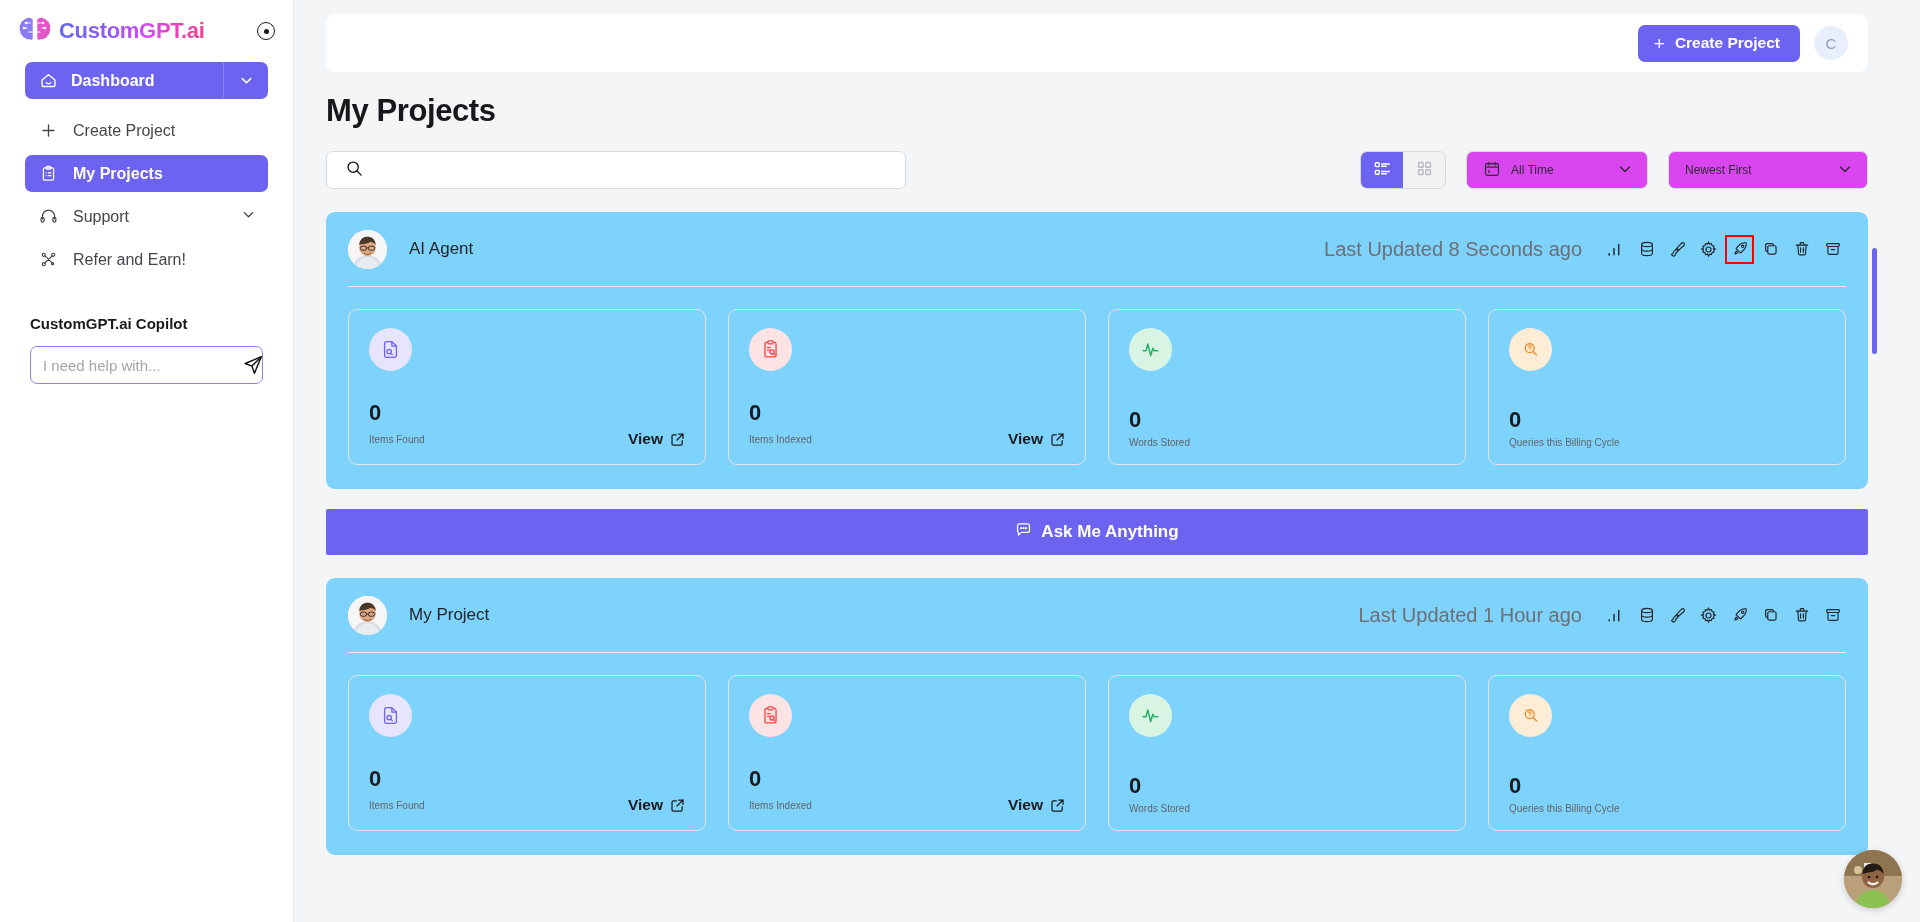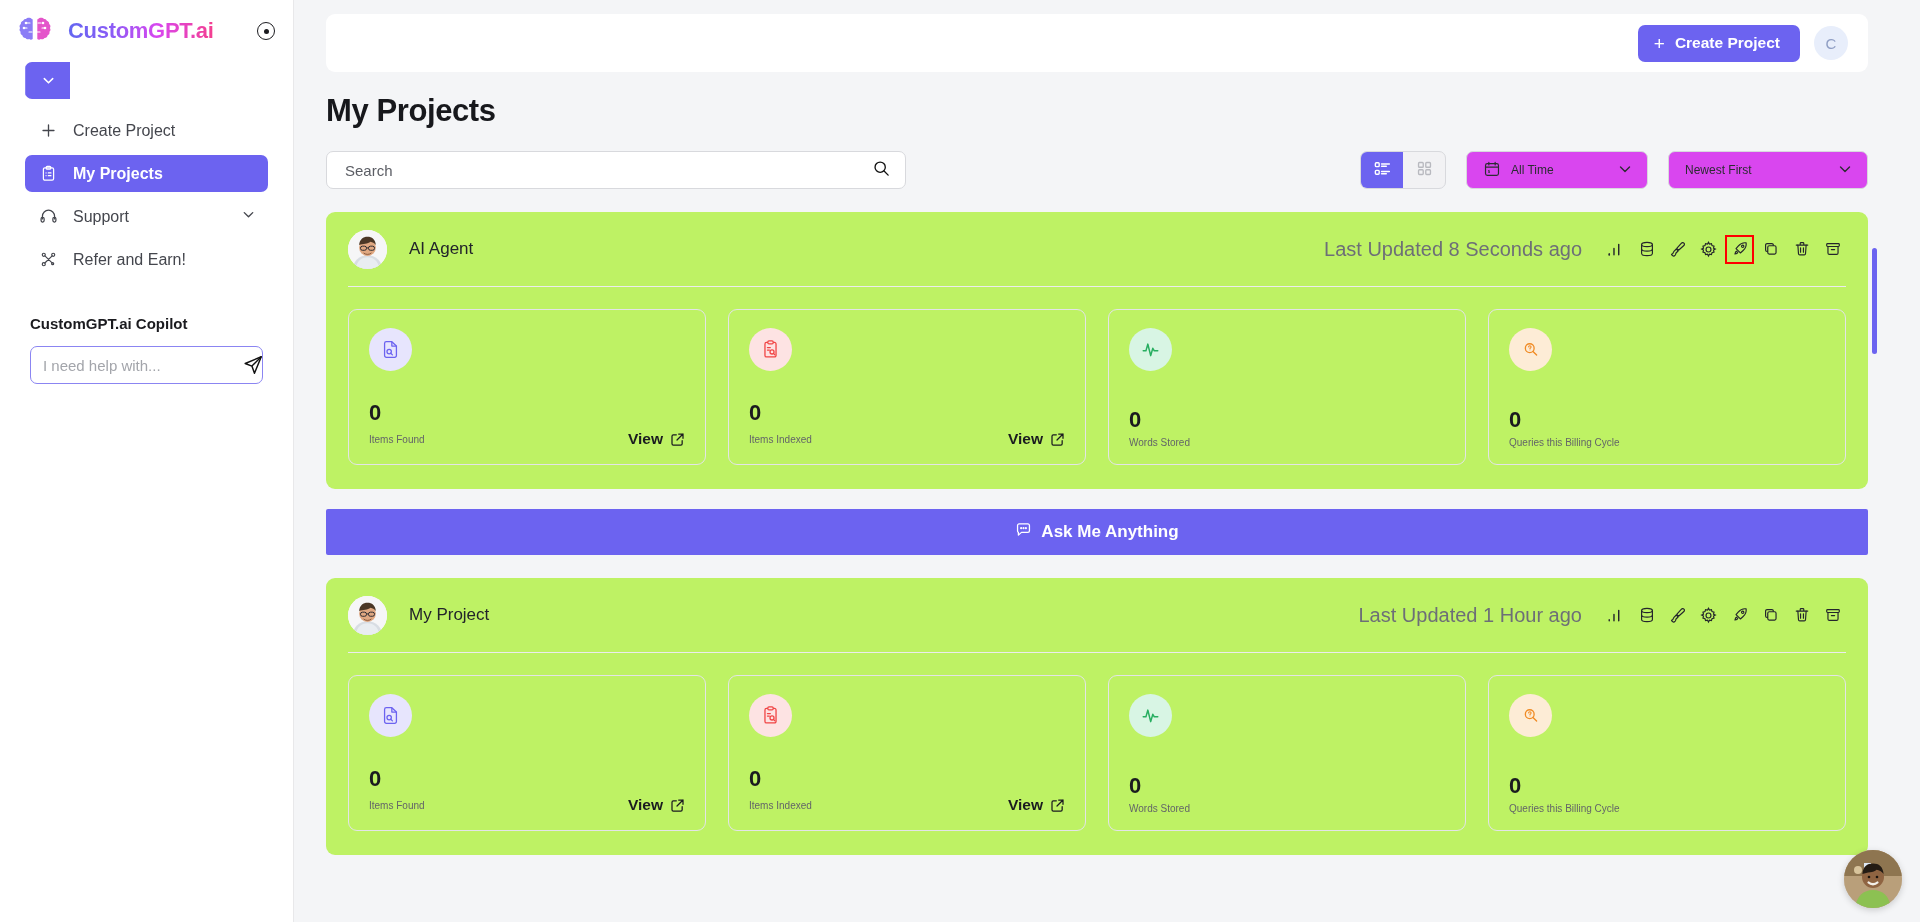--- a/index.html
+++ b/index.html
@@ -20,21 +20,21 @@
     background: #ffffff;
     border-right: 1px solid #e8e8ea;
     padding: 0;
     position: relative;
   }
   .logo-row {
     display: flex;
     align-items: center;
     height: 62px;
     padding: 0 18px;
-    gap: 16px;
+    gap: 7px;
   }
   .brain-icon { width: 34px; height: 30px; flex: 0 0 auto; }
   .logo-text {
     font-size: 22px;
     font-weight: bold;
     letter-spacing: -0.3px;
     background: linear-gradient(90deg, #6366f1 0%, #8b5cf6 30%, #d946ef 62%, #f43f8e 100%);
     -webkit-background-clip: text;
     background-clip: text;
     color: transparent;
@@ -208,21 +208,21 @@
     gap: 10px;
     font-size: 12px;
     color: #2b2c31;
     margin-left: 20px;
   }
   .dropdown .dd-label { white-space: nowrap; }
   .dropdown .dd-chev { margin-left: auto; }
 
   
   .card {
-    background: #bef264;
+    background: #7dd3fc;
     border-radius: 9px;
     margin: 23px 52px 0 32px;
     padding: 0;
     position: relative;
   }
   .proj-head {
     display: flex;
     align-items: center;
     height: 74px;
     padding: 0 26px 0 22px;
@@ -326,20 +326,29 @@
       </span>
       <span class="logo-text">CustomGPT.ai</span>
       <span class="record-btn">
           <i></i>
         </span>
     </div>
 
     <nav class="nav">
 
       <div class="nav-dashboard">
+        <div class="main-part">
+          <span class="nav-icon">
+            <svg viewBox="0 0 20 20" width="19" height="19" fill="none" stroke="#fff" stroke-width="1.5">
+              <path d="M3.2 9.5 10 4l6.8 5.5v5.3a1.6 1.6 0 0 1-1.6 1.6H4.8a1.6 1.6 0 0 1-1.6-1.6z" stroke-linejoin="round"></path>
+              <path d="M7.6 12.3a3 3 0 0 0 4.8 0" stroke-linecap="round"></path>
+            </svg>
+          </span>
+          <span>Dashboard</span>
+        </div>
         <div class="caret-part">
           <svg viewBox="0 0 16 16" width="15" height="15" fill="none" stroke="#fff" stroke-width="1.6" stroke-linecap="round" stroke-linejoin="round">
               <path d="M3.5 6 8 10.5 12.5 6"></path>
             </svg>
         </div>
       </div>
 
       <div class="nav-item">
         <span class="nav-icon">
           <svg viewBox="0 0 18 18" width="17" height="17" fill="none" stroke="#44464d" stroke-width="1.4" stroke-linecap="round">
@@ -414,21 +423,20 @@
       </button>
       <div class="avatar-c">
         <span>C</span>
       </div>
     </div>
 
     <h1 class="page-title">My Projects</h1>
 
     <div class="controls-row">
       <div class="search-box">
-        <input type="text" placeholder="Search" style="">
         <span>
           <svg viewBox="0 0 20 20" width="19" height="19" fill="none" stroke="#111" stroke-width="1.4" stroke-linecap="round">
               <circle cx="8.6" cy="8.6" r="5.4"></circle>
               <path d="M12.7 12.7 17 17"></path>
             </svg>
         </span>
       </div>
 
       <div class="spacer"></div>
 

